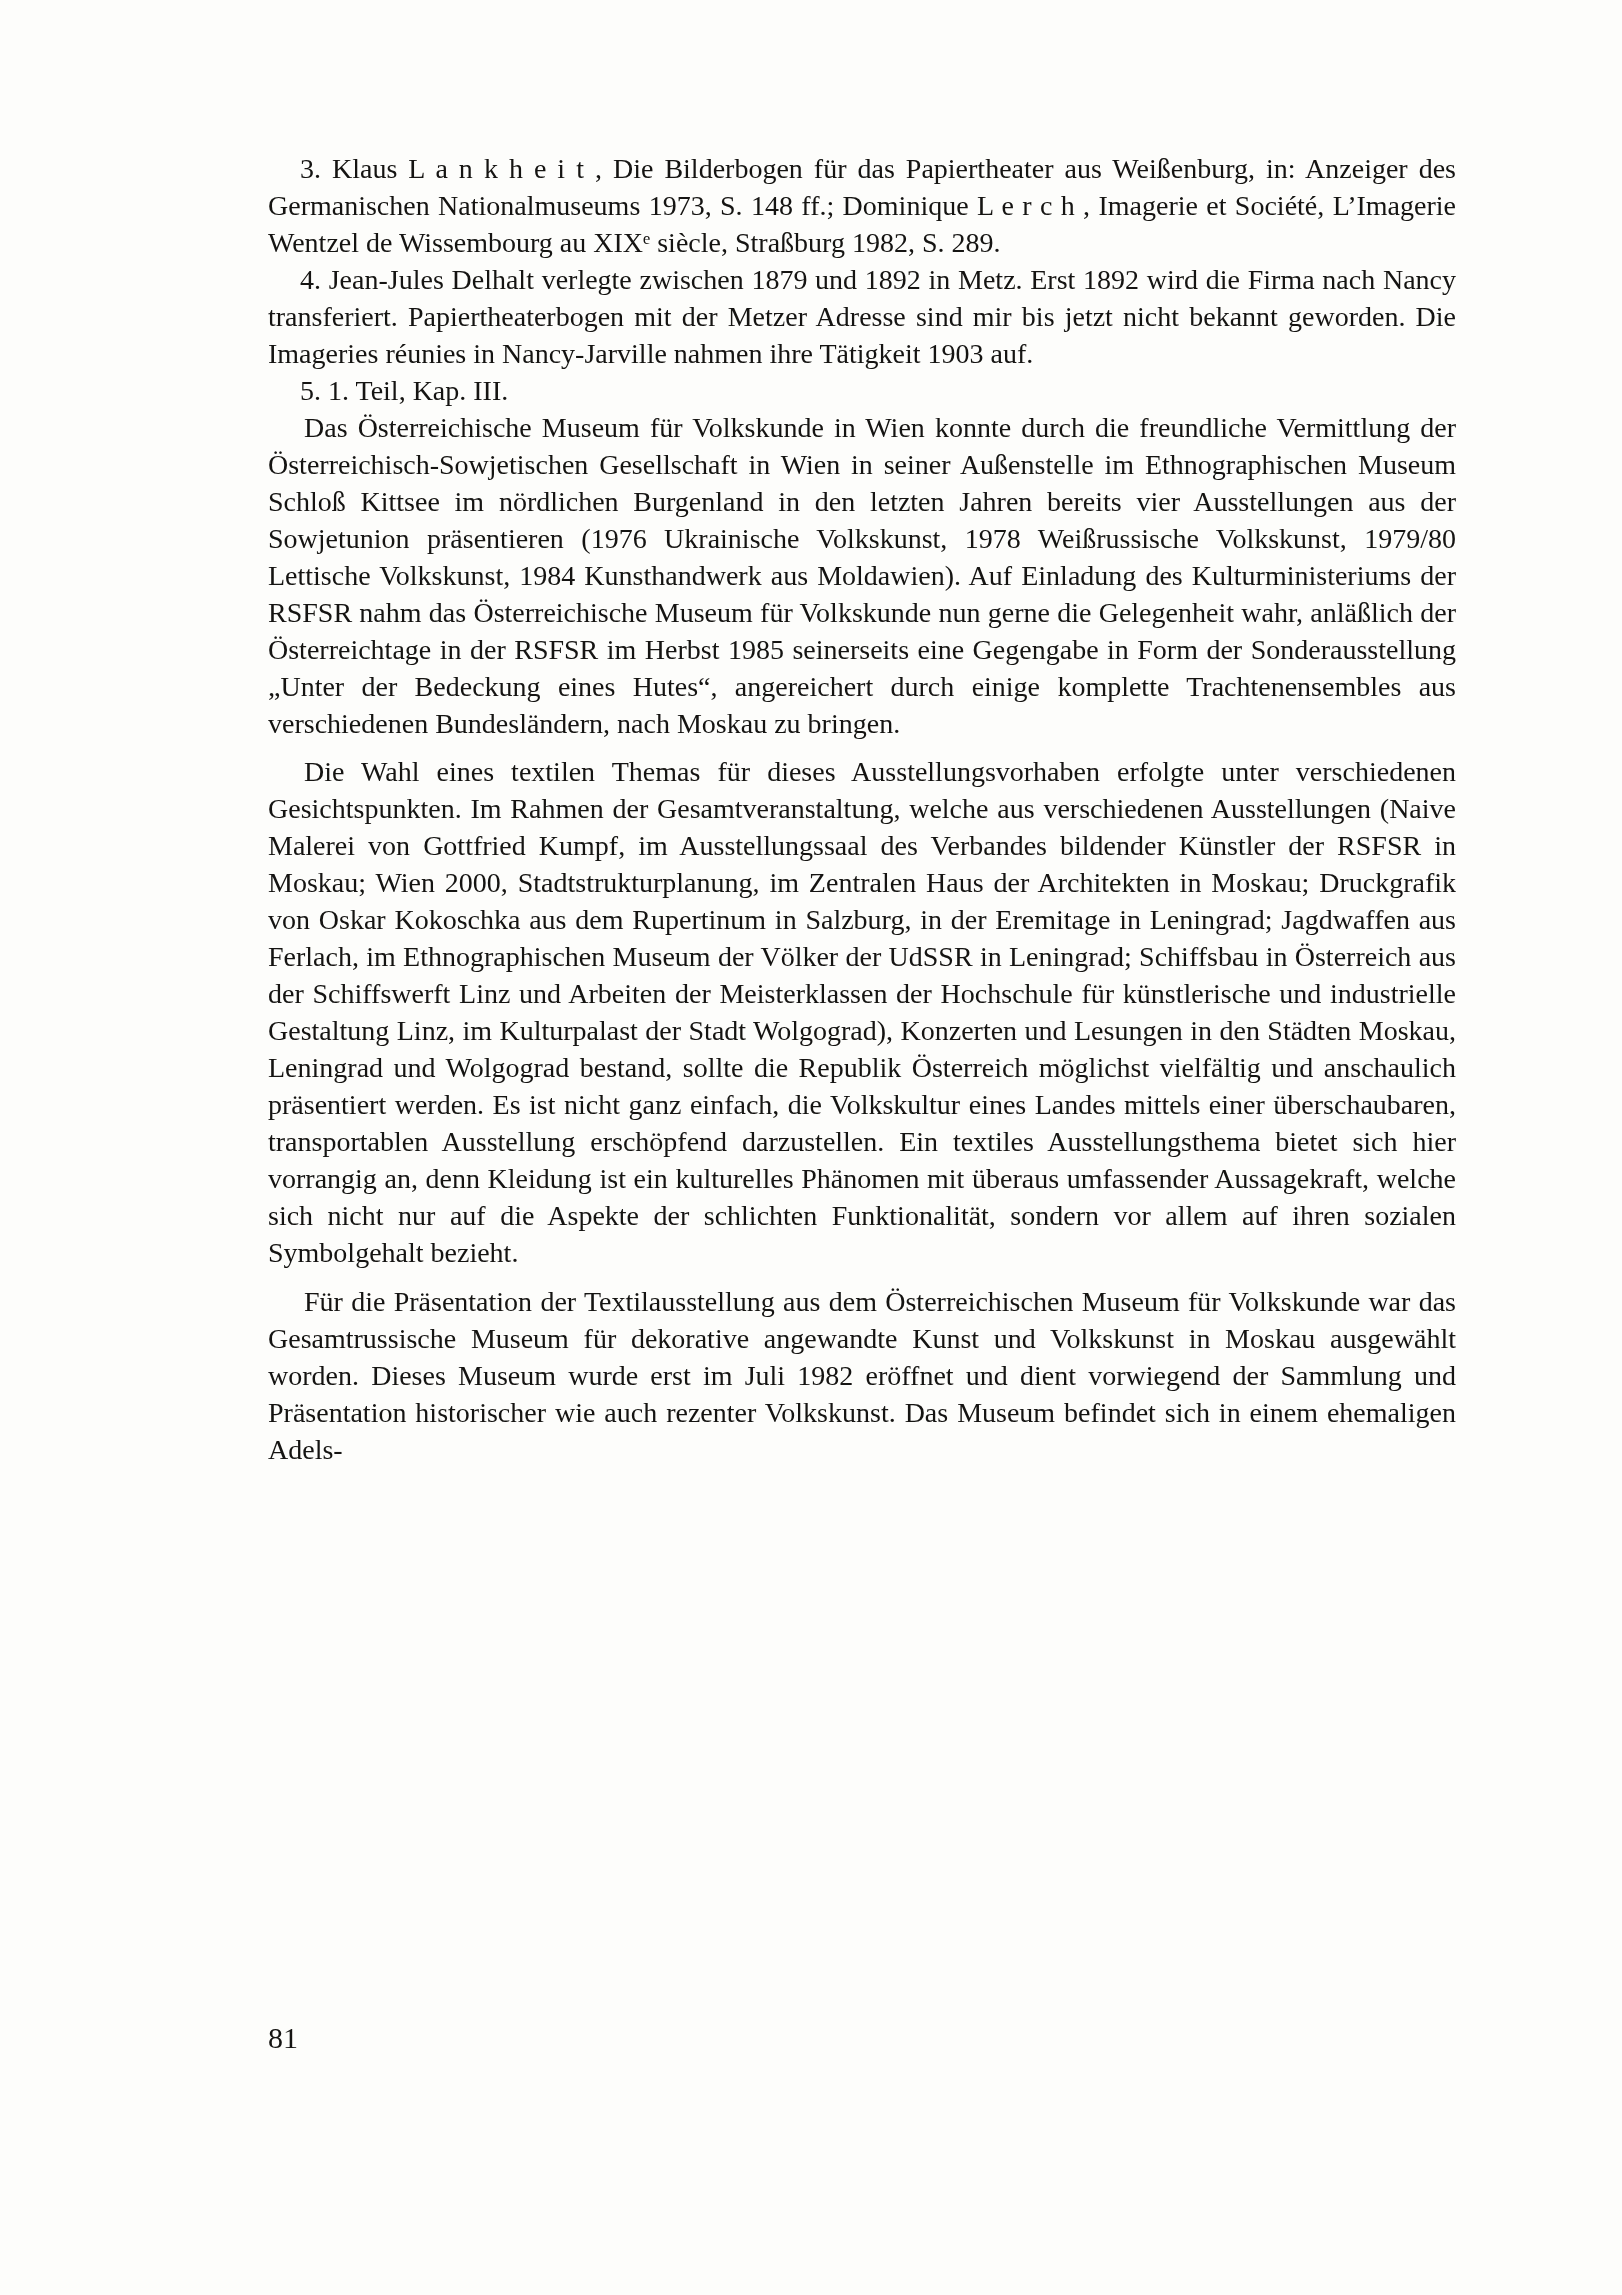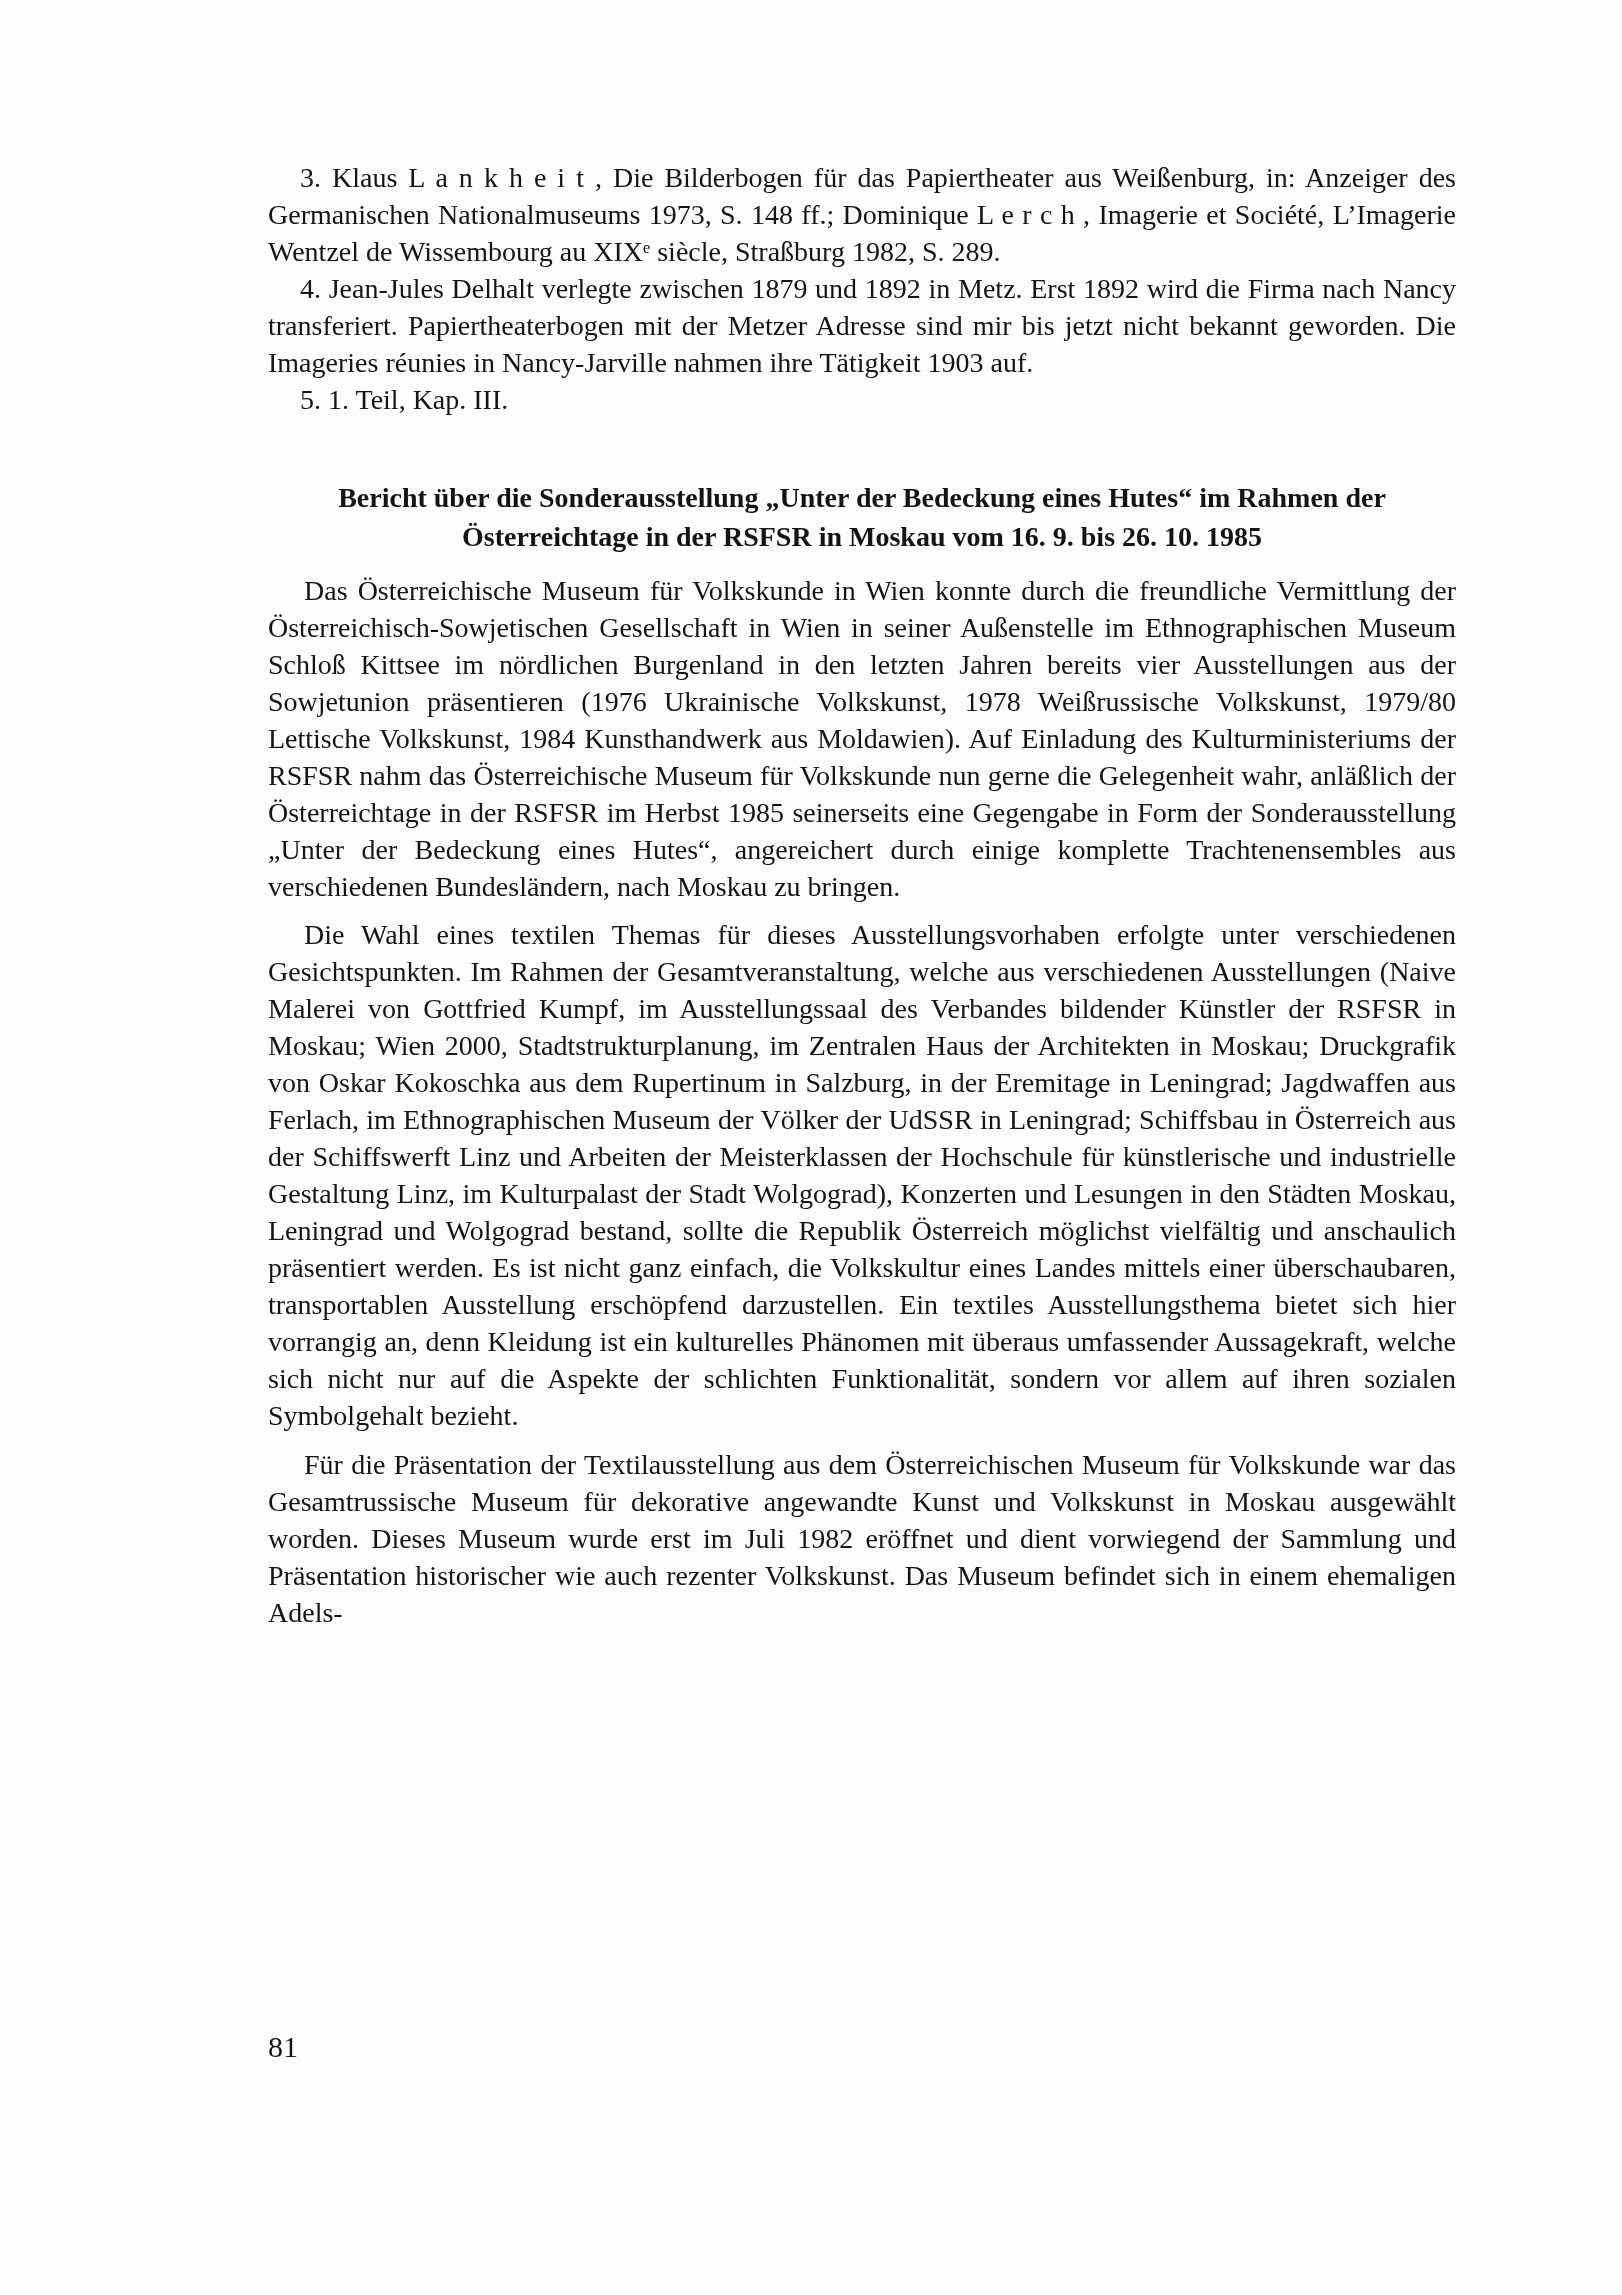--- a/index.html
+++ b/index.html
@@ -12,21 +12,20 @@
     height: 2295px;
     background: #fdfdfb;
     color: #151412;
     font-family: "Liberation Serif", "DejaVu Serif", serif;
   }
   .page {
     position: relative;
     width: 1622px;
     height: 1961px;
     padding: 150px 166px 0 268px;
-    margin-top: 9px;
   }
   .footnotes p,
   .article-body p {
     margin: 0;
     font-size: 28px;
     line-height: 37px;
     text-align: justify;
     text-indent: 36px;
     hyphens: auto;
     -webkit-hyphens: auto;
@@ -53,21 +52,20 @@
 <body>
 
 <div class="page">
 
   <section class="footnotes">
     <p>3. Klaus L a n k h e i t , Die Bilderbogen für das Papiertheater aus Weißenburg, in: Anzeiger des Germanischen Nationalmuseums 1973, S. 148 ff.; Dominique L e r c h , Imagerie et Société, L’Imagerie Wentzel de Wissembourg au XIXᵉ siècle, Straßburg 1982, S. 289.</p>
     <p>4. Jean-Jules Delhalt verlegte zwischen 1879 und 1892 in Metz. Erst 1892 wird die Firma nach Nancy transferiert. Papiertheaterbogen mit der Metzer Adresse sind mir bis jetzt nicht bekannt geworden. Die Imageries réunies in Nancy-Jarville nahmen ihre Tätigkeit 1903 auf.</p>
     <p>5. 1. Teil, Kap. III.</p>
   </section>
 
-  <h1 class="article-title">Bericht über die Sonderausstellung „Unter der Bedeckung eines Hutes“ im Rahmen der Österreichtage in der RSFSR in Moskau vom 16. 9. bis 26. 10. 1985</h1>
 
   <section class="article-body">
     <p>Das Österreichische Museum für Volkskunde in Wien konnte durch die freundliche Vermittlung der Österreichisch-Sowjetischen Gesellschaft in Wien in seiner Außenstelle im Ethnographischen Museum Schloß Kittsee im nördlichen Burgenland in den letzten Jahren bereits vier Ausstellungen aus der Sowjetunion präsentieren (1976 Ukrainische Volkskunst, 1978 Weißrussische Volkskunst, 1979/80 Lettische Volkskunst, 1984 Kunsthandwerk aus Moldawien). Auf Einladung des Kulturministeriums der RSFSR nahm das Österreichische Museum für Volkskunde nun gerne die Gelegenheit wahr, anläßlich der Österreichtage in der RSFSR im Herbst 1985 seinerseits eine Gegengabe in Form der Sonderausstellung „Unter der Bedeckung eines Hutes“, angereichert durch einige komplette Trachtenensembles aus verschiedenen Bundesländern, nach Moskau zu bringen.</p>
     <p>Die Wahl eines textilen Themas für dieses Ausstellungsvorhaben erfolgte unter verschiedenen Gesichtspunkten. Im Rahmen der Gesamtveranstaltung, welche aus verschiedenen Ausstellungen (Naive Malerei von Gottfried Kumpf, im Ausstellungssaal des Verbandes bildender Künstler der RSFSR in Moskau; Wien 2000, Stadtstrukturplanung, im Zentralen Haus der Architekten in Moskau; Druckgrafik von Oskar Kokoschka aus dem Rupertinum in Salzburg, in der Eremitage in Leningrad; Jagdwaffen aus Ferlach, im Ethnographischen Museum der Völker der UdSSR in Leningrad; Schiffsbau in Österreich aus der Schiffswerft Linz und Arbeiten der Meisterklassen der Hochschule für künstlerische und industrielle Gestaltung Linz, im Kulturpalast der Stadt Wolgograd), Konzerten und Lesungen in den Städten Moskau, Leningrad und Wolgograd bestand, sollte die Republik Österreich möglichst vielfältig und anschaulich präsentiert werden. Es ist nicht ganz einfach, die Volkskultur eines Landes mittels einer überschaubaren, transportablen Ausstellung erschöpfend darzustellen. Ein textiles Ausstellungsthema bietet sich hier vorrangig an, denn Kleidung ist ein kulturelles Phänomen mit überaus umfassender Aussagekraft, welche sich nicht nur auf die Aspekte der schlichten Funktionalität, sondern vor allem auf ihren sozialen Symbolgehalt bezieht.</p>
     <p>Für die Präsentation der Textilausstellung aus dem Österreichischen Museum für Volkskunde war das Gesamtrussische Museum für dekorative angewandte Kunst und Volkskunst in Moskau ausgewählt worden. Dieses Museum wurde erst im Juli 1982 eröffnet und dient vorwiegend der Sammlung und Präsentation historischer wie auch rezenter Volkskunst. Das Museum befindet sich in einem ehemaligen Adels-</p>
   </section>
 
   <div class="page-number">81</div>
 
 </div>

